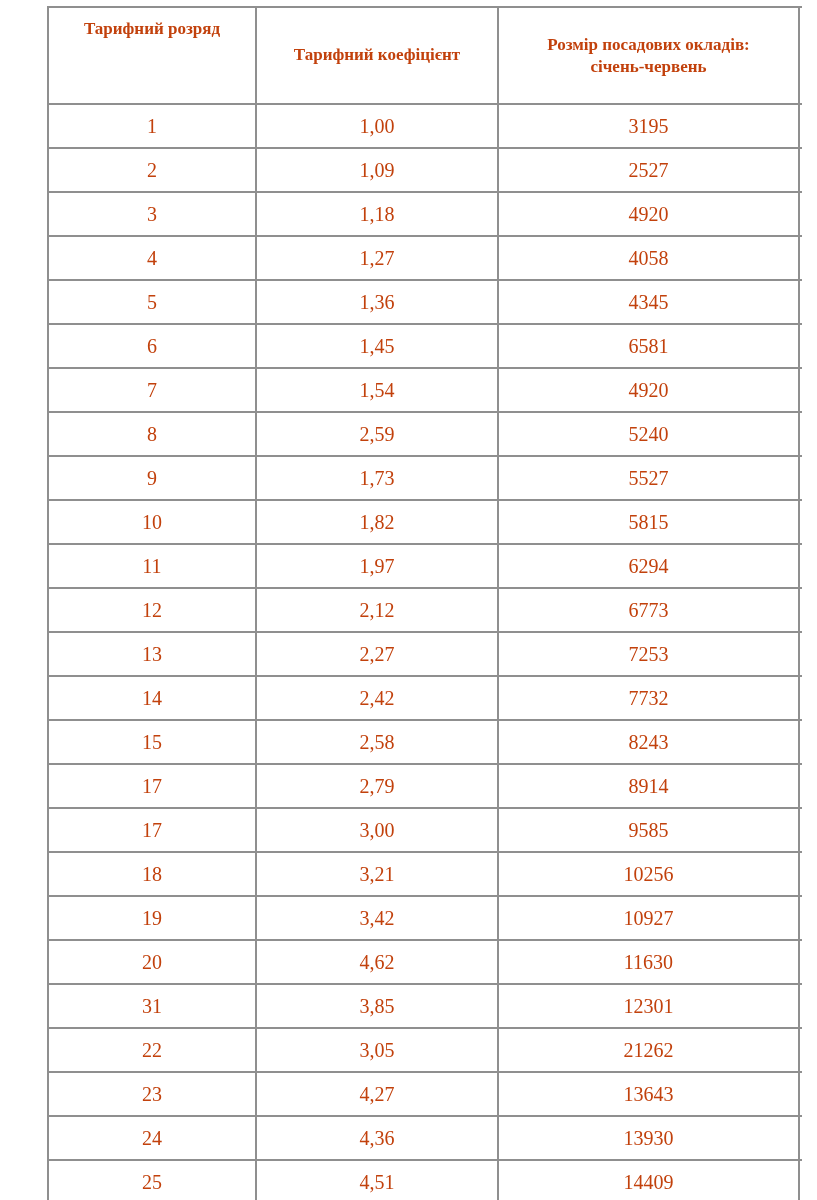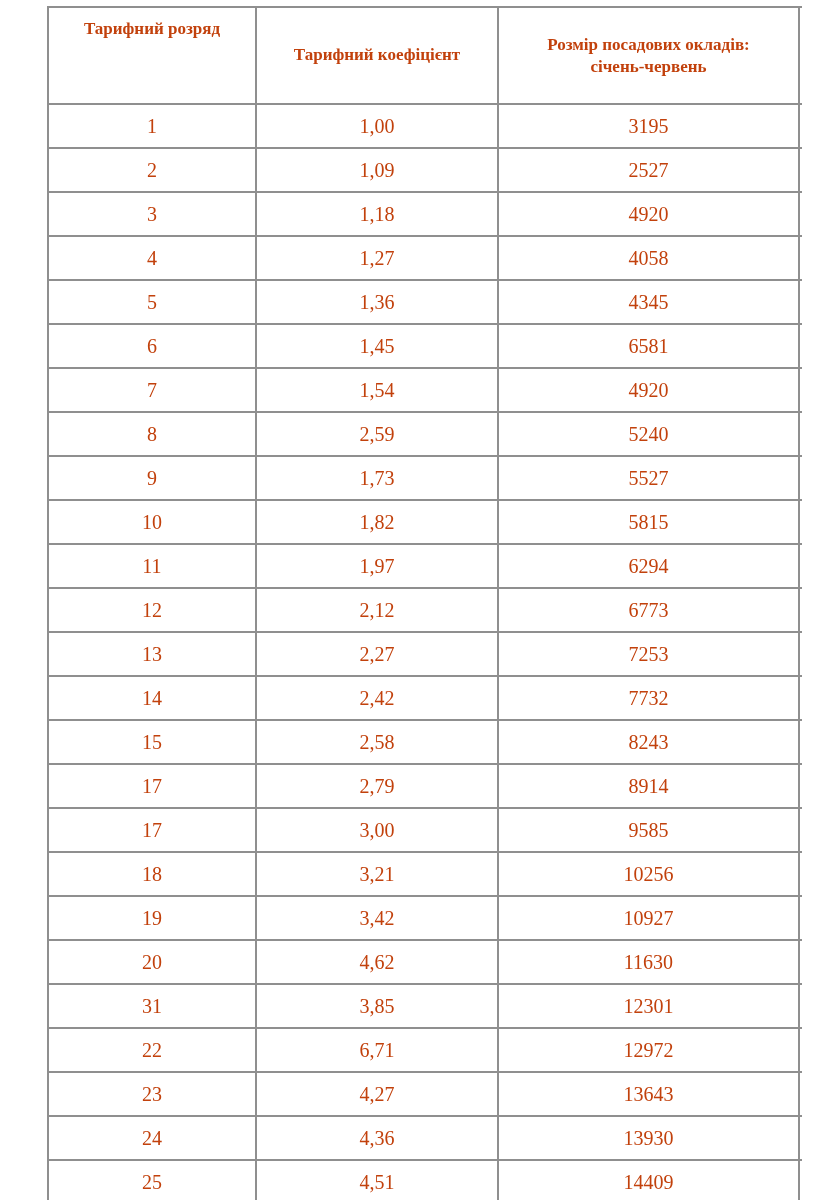--- a/index.html
+++ b/index.html
@@ -225,22 +225,22 @@
 
   <tr>
     <td class="c1">31</td>
     <td class="c2">3,85</td>
     <td class="c3">12301</td>
     <td class="c4"></td>
   </tr>
 
   <tr>
     <td class="c1">22</td>
-    <td class="c2">6,71</td>
-    <td class="c3">12972</td>
+    <td class="c2">3,05</td>
+    <td class="c3">21262</td>
     <td class="c4"></td>
   </tr>
 
   <tr>
     <td class="c1">23</td>
     <td class="c2">4,27</td>
     <td class="c3">13643</td>
     <td class="c4"></td>
   </tr>
 

